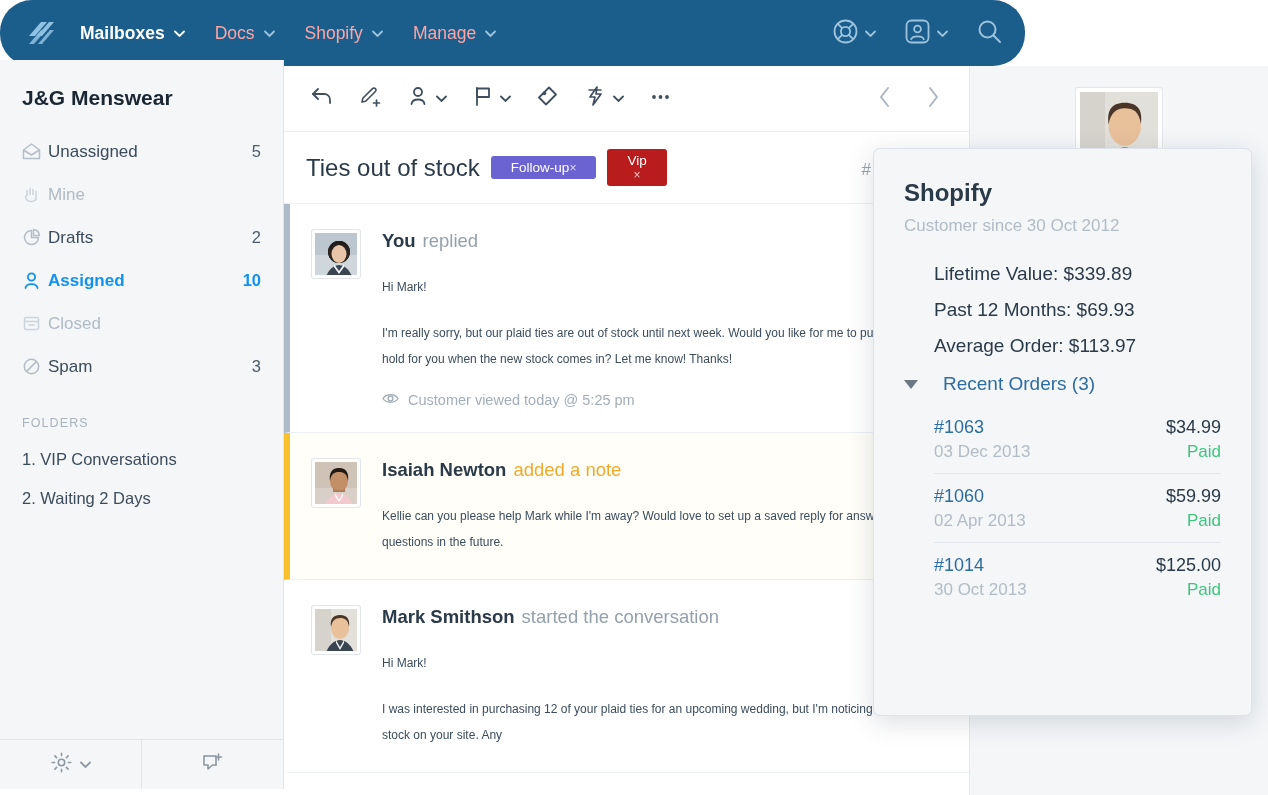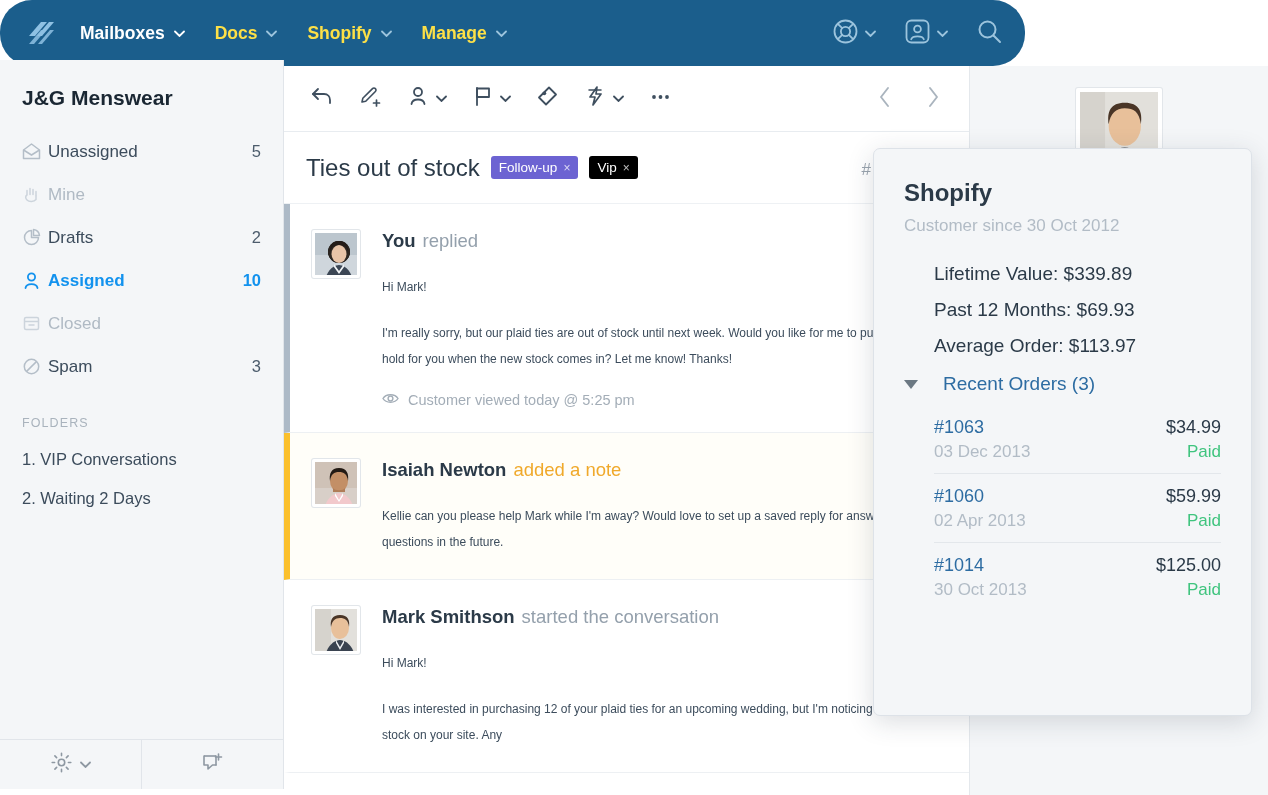--- a/index.html
+++ b/index.html
@@ -16,21 +16,21 @@
     position: absolute; top: 0; left: 0;
     width: 1025px; height: 66px;
     background: #1b5e8c;
     display: flex; align-items: center; border-radius: 32px;
   }
   .logo { width: 80px; display: flex; align-items: center; justify-content: center; }
   .logo svg { display: block; }
   .nav-items { display: flex; align-items: center; gap: 30px; }
   .nav-item {
     display: flex; align-items: center; gap: 9px;
-    font-size: 17.5px; color: #fde047; cursor: pointer; font-weight: bold;
+    font-size: 17.5px; color: #fca5a5; cursor: pointer;
   }
   .nav-item.active { color: #ffffff; font-weight: bold; }
   .chev { width: 11px; height: 7px; display: block; }
   .chev svg { display: block; }
   .nav-right {
     margin-left: auto; display: flex; align-items: center; gap: 28px;
     padding-right: 22px;
   }
   .nav-right .ni { display: flex; align-items: center; gap: 6px; cursor: pointer; }
 
@@ -102,22 +102,22 @@
   }
   .tb-nav { margin-left: auto; display: flex; align-items: center; gap: 20px; }
   .tb-arrow { color: #aab4be; cursor: pointer; padding: 2px 6px; }
 
   .conv-subject {
     height: 72px; display: flex; align-items: center;
     padding: 0 22px; gap: 11px; border-bottom: 1px solid #eef1f4;
   }
   .subject-text { font-size: 24px; color: #2b3a48; }
   .tag {
-    display: inline-flex; align-items: center; gap: 6px;
-    font-size: 13.5px; padding: 4px 8px; border-radius: 3px;
+    display: inline-flex; align-items: center; 
+    font-size: 13.5px; padding: 4px 20px; border-radius: 3px;
     color: #ffffff; cursor: pointer;
   }
   .tag .tx { opacity: 0.75; font-size: 12px; }
   .conv-num {
     margin-left: auto; font-size: 21px; color: #2b3a48; white-space: nowrap;
   }
   .conv-num .hash { color: #9aa4ae; font-size: 17px; }
 
   .thread { height: 591px; overflow: hidden; position: relative; }
   .msg {
@@ -477,21 +477,21 @@
         </span>
       </div>
     </div>
 
     <div class="conv-subject">
       <span class="subject-text">Ties out of stock</span>
       <span class="tag" style="background:#6c63d2;">
         <span>Follow-up</span>
         <span class="tx">×</span>
       </span>
-      <span class="tag" style="background:#000000;">
+      <span class="tag" style="background:#b91c1c;flex-direction:column;">
         <span>Vip</span>
         <span class="tx">×</span>
       </span>
       <span class="conv-num">
         <span class="hash">#</span>
         <span>169187</span>
       </span>
     </div>
 
     <div class="thread">

